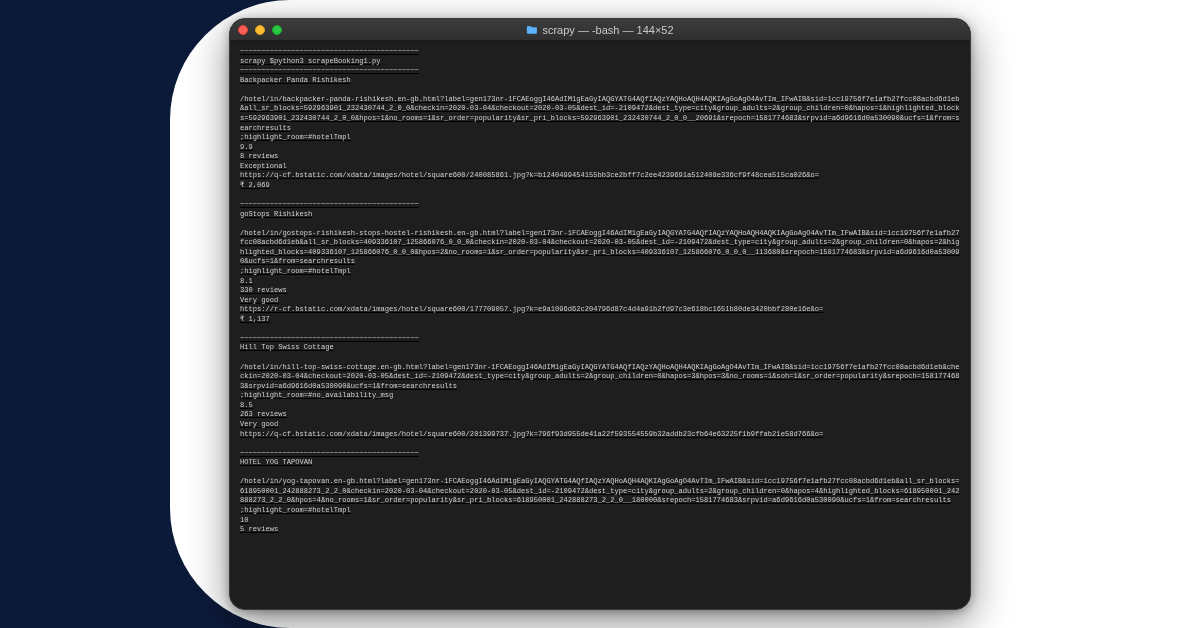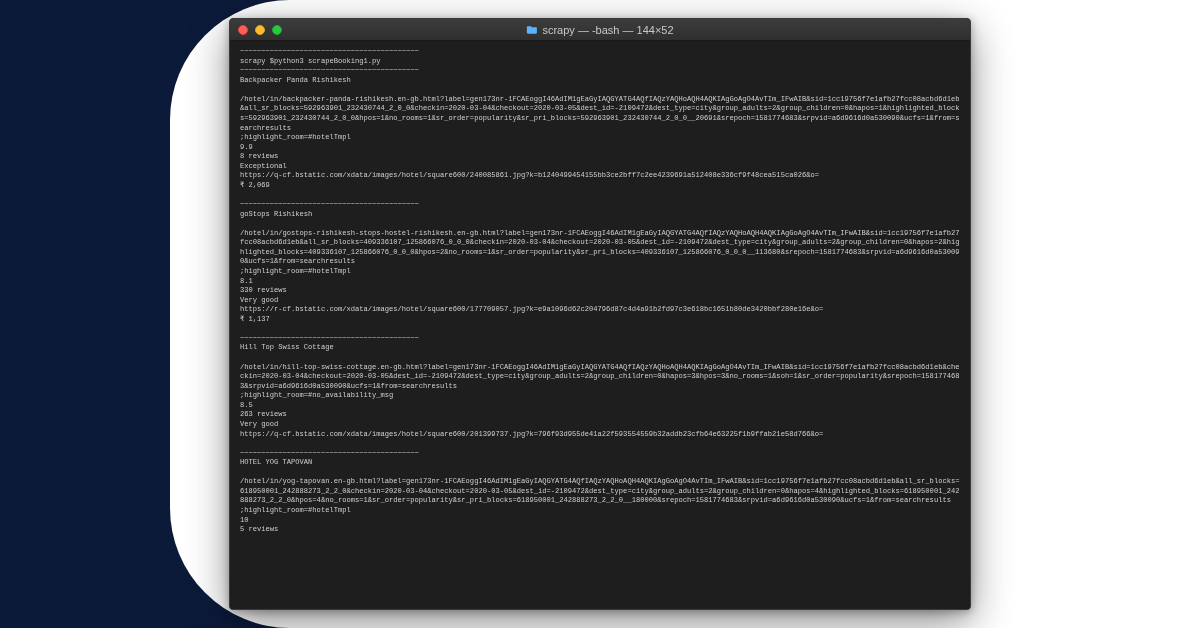--- a/index.html
+++ b/index.html
@@ -19,26 +19,27 @@
     border-top-left-radius: 120px;
     border-bottom-left-radius: 120px;
   }
   .terminal-window {
     position: absolute;
     left: 229px;
     top: 18px;
     width: 742px;
     height: 592px;
     background: #1e1e1e;
-    border-radius: 4px;
+    border-radius: 16px;
     box-shadow: 0 12px 40px rgba(0,0,0,0.45), 0 2px 10px rgba(0,0,0,0.3);
     display: flex;
     flex-direction: column;
     overflow: hidden;
     border: 1px solid #3a3a3a;
+    text-decoration: underline;
   }
   .titlebar {
     height: 22px;
     background: linear-gradient(#3c3c3c, #2f2f2f);
     border-bottom: 1px solid #1a1a1a;
     display: flex;
     align-items: center;
     padding: 0 8px;
     position: relative;
     flex: 0 0 auto;

